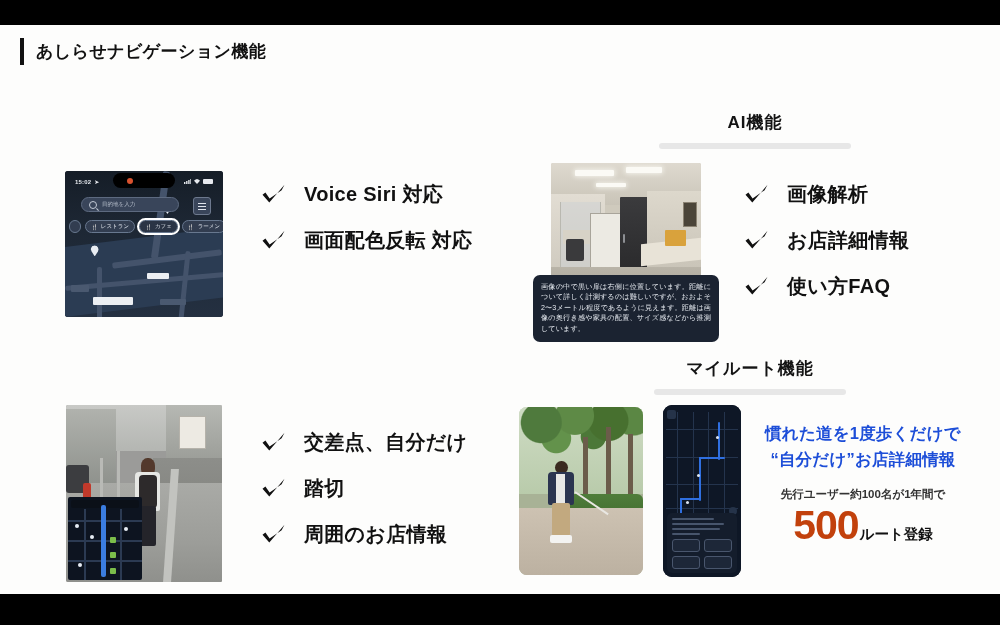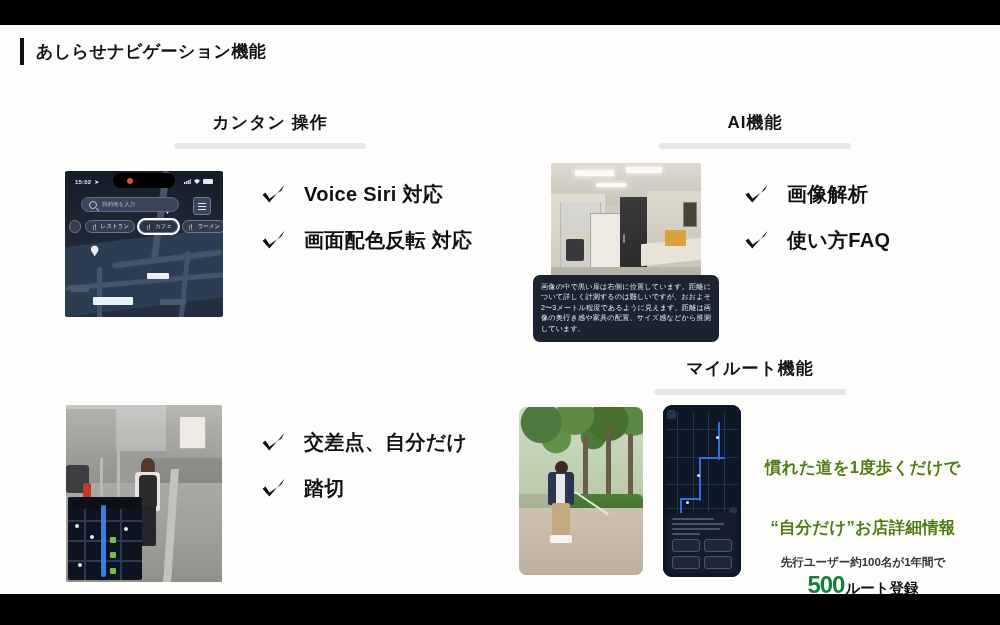--- a/index.html
+++ b/index.html
@@ -598,44 +598,43 @@
   .route-copy {
     position: absolute;
     left: 248px; top: 92px;
     width: 220px;
     text-align: center;
   }
   .route-copy .lead1,
   .route-copy .lead2 {
     font-size: 16.5px;
     font-weight: 600;
-    color: #4d7c0f;
+    color: #1d4ed8;
     letter-spacing: 0.2px;
     white-space: nowrap;
     line-height: 1.55;
-    margin-top: 34px;
   }
   .route-copy .stat-sub {
     margin-top: 15px;
     font-size: 11.5px;
     font-weight: 600;
     color: #333333;
     white-space: nowrap;
   }
   .stat-row {
     margin-top: 2px;
     display: flex;
     align-items: baseline;
     justify-content: center;
     gap: 1px;
   }
   .stat-num {
-    font-size: 24px;
+    font-size: 41px;
     font-weight: 600;
-    color: #15803d;
+    color: #c2410c;
     line-height: 1.05;
     letter-spacing: -1px;
   }
   .stat-unit {
     font-size: 14.5px;
     font-weight: 600;
     color: #111111;
   }
 </style>
 </head>
@@ -646,24 +645,20 @@
   <div class="letterbox-bottom"></div>
 
   <div class="slide">
 
     <div class="title-row">
       <div class="title-bar"></div>
       <div class="title-text">あしらせナビゲーション機能</div>
     </div>
 
     <div class="quadrant q-tl">
-      <div class="section-head">
-        <div class="heading">カンタン 操作</div>
-        <div class="rule"></div>
-      </div>
 
       <div class="media tl-media">
         <div class="phone-map">
           <div class="pm-sky"></div>
           <div class="pm-water"></div>
           <div class="pm-road" style="left:58%;top:0;width:7px;height:60%;transform:rotate(8deg);"></div>
           <div class="pm-road" style="left:30%;top:58%;width:110px;height:6px;transform:rotate(-7deg);"></div>
           <div class="pm-road" style="left:0;top:74%;width:160px;height:5px;transform:rotate(-5deg);"></div>
           <div class="pm-road" style="left:20%;top:66%;width:5px;height:40%;"></div>
           <div class="pm-road" style="left:74%;top:55%;width:5px;height:48%;transform:rotate(6deg);"></div>
@@ -767,20 +762,28 @@
       </div>
 
       <div class="check-list">
         <div class="check-item">
           <span class="check-icon">
             <svg width="27" height="27" viewBox="0 0 27 27">
                 <path d="M2.5 13.8 L9.3 21.5 L24.5 3.8 L21.6 9.2 L9.6 17.4 L5.4 11.6 Z" fill="#111"></path>
               </svg>
           </span>
           <span class="check-label">画像解析</span>
+        </div>
+        <div class="check-item">
+          <span class="check-icon">
+            <svg width="27" height="27" viewBox="0 0 27 27">
+                <path d="M2.5 13.8 L9.3 21.5 L24.5 3.8 L21.6 9.2 L9.6 17.4 L5.4 11.6 Z" fill="#111"></path>
+              </svg>
+          </span>
+          <span class="check-label">お店詳細情報</span>
         </div>
         <div class="check-item">
           <span class="check-icon">
             <svg width="27" height="27" viewBox="0 0 27 27">
                 <path d="M2.5 13.8 L9.3 21.5 L24.5 3.8 L21.6 9.2 L9.6 17.4 L5.4 11.6 Z" fill="#111"></path>
               </svg>
           </span>
           <span class="check-label">使い方FAQ</span>
         </div>
       </div>
@@ -836,20 +839,28 @@
           <span class="check-label">交差点、自分だけ</span>
         </div>
         <div class="check-item">
           <span class="check-icon">
             <svg width="27" height="27" viewBox="0 0 27 27">
                 <path d="M2.5 13.8 L9.3 21.5 L24.5 3.8 L21.6 9.2 L9.6 17.4 L5.4 11.6 Z" fill="#111"></path>
               </svg>
           </span>
           <span class="check-label">踏切</span>
         </div>
+        <div class="check-item">
+          <span class="check-icon">
+            <svg width="27" height="27" viewBox="0 0 27 27">
+                <path d="M2.5 13.8 L9.3 21.5 L24.5 3.8 L21.6 9.2 L9.6 17.4 L5.4 11.6 Z" fill="#111"></path>
+              </svg>
+          </span>
+          <span class="check-label">周囲のお店情報</span>
+        </div>
       </div>
     </div>
 
     <div class="quadrant q-br">
       <div class="section-head">
         <div class="heading">マイルート機能</div>
         <div class="rule"></div>
       </div>
 
       <div class="media br-media">

